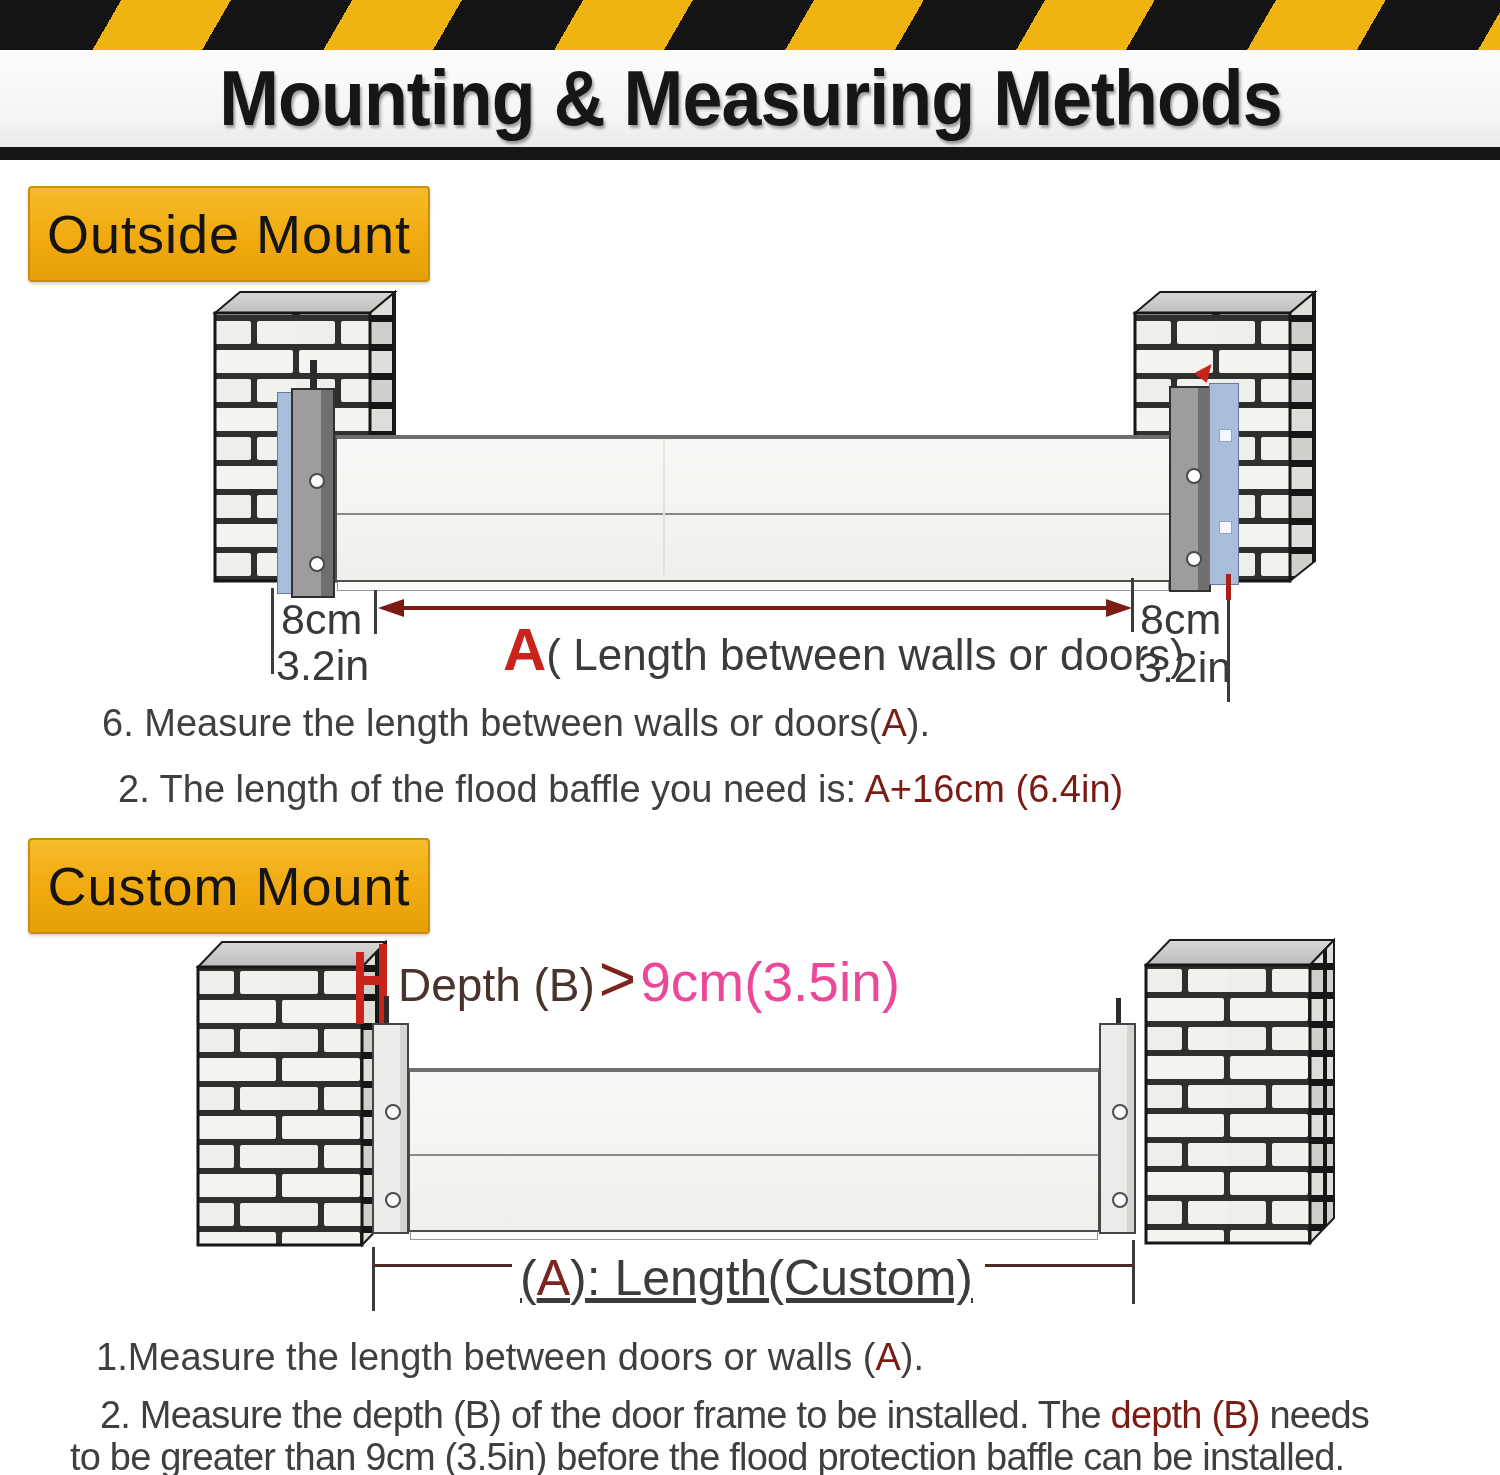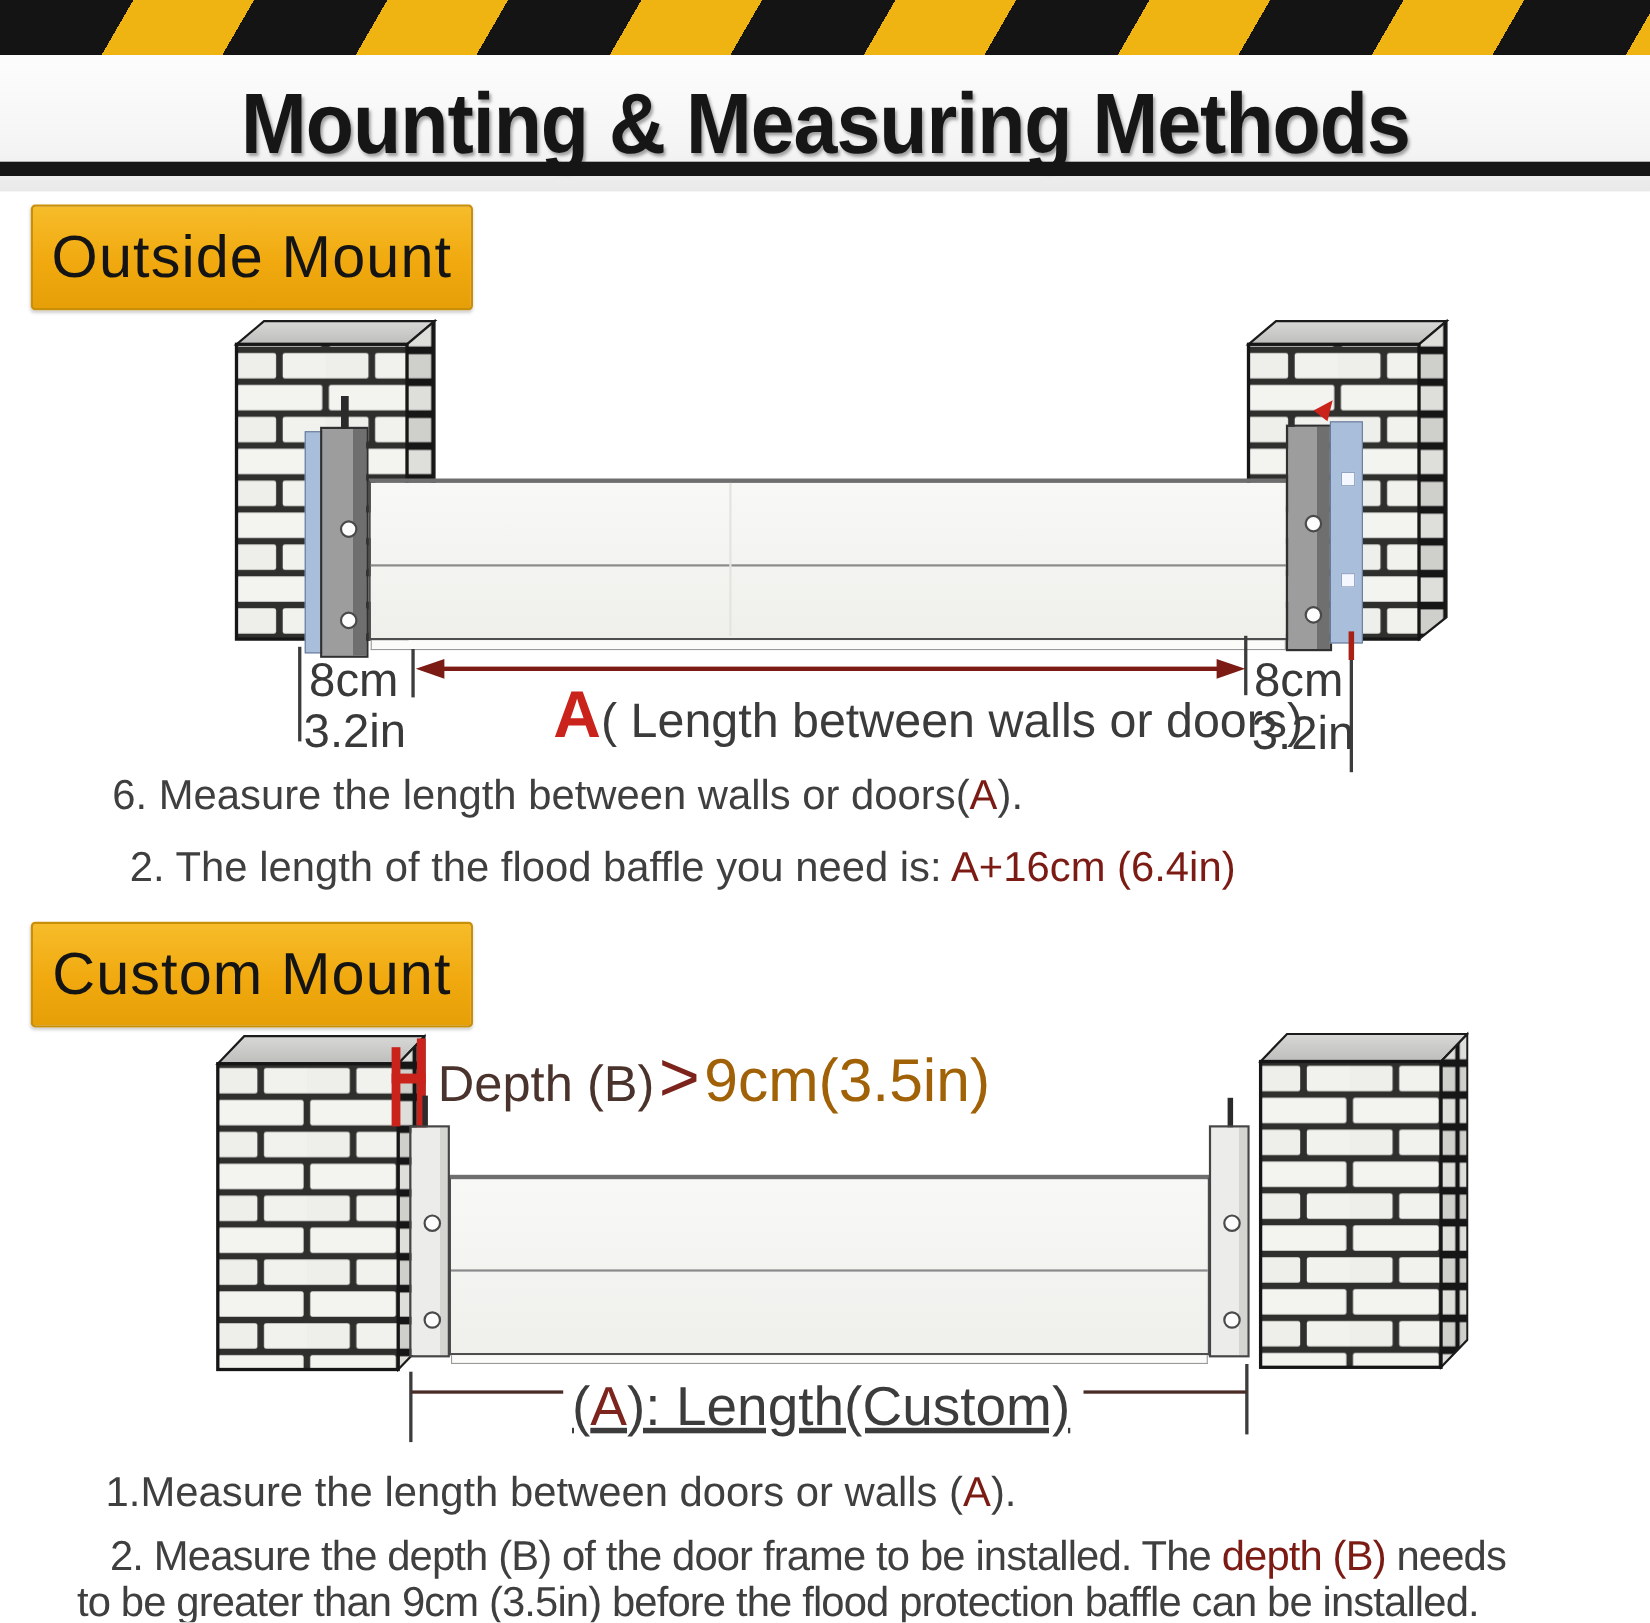--- a/index.html
+++ b/index.html
@@ -3,21 +3,21 @@
 <meta charset="utf-8">
 <style>
   html,body{margin:0;padding:0;background:#ffffff;}
   .page{position:relative;width:1500px;height:1475px;background:#fff;overflow:hidden;
         font-family:"Liberation Sans",sans-serif;color:var(--ink,#3c3c3c);}
   .abs{position:absolute;}
 
   
   .hazard-band{left:0;top:0;width:1500px;height:50px;
     background:repeating-linear-gradient(120deg,#141414 0 105px,var(--hazard-yellow) 105px 200px);}
-  .title-bar{left:0;top:50px;width:1500px;height:124px;
+  .title-bar{left:0;top:50px;width:1500px;height:97px;
     background:linear-gradient(180deg,#fdfdfd 0%,#f4f4f4 70%,#e9e9e9 100%);
     display:flex;align-items:center;justify-content:center;}
   .title-bar h1{margin:0;font-size:78px;font-weight:bold;letter-spacing:-1px;color:#161616;
     transform:scaleX(.92);text-shadow:2px 3px 3px rgba(0,0,0,.35);}
   .black-bar{left:0;top:147px;width:1500px;height:13px;background:#151515;}
 
   
   .badge{width:398px;height:92px;border-radius:4px;
     background:linear-gradient(180deg,#f6bc2a,var(--badge-yellow) 55%,#e79f08);
     border:2px solid var(--badge-border);display:flex;align-items:center;justify-content:center;
@@ -61,21 +61,21 @@
 
   
   .dim-label{font-size:43px;color:#393939;line-height:1;}
   .span-label{display:flex;align-items:baseline;}
   .big-a{font-size:60px;font-weight:bold;color:var(--bright-red);line-height:1;}
   .span-text{font-size:44px;color:#3b3b3b;line-height:1;}
 
   .depth-label{display:flex;align-items:baseline;}
   .depth-word{font-size:46px;color:#4a332c;}
   .depth-gt{font-size:64px;color:#7c241c;line-height:.8;margin:0 4px;}
-  .depth-val{font-size:55px;color:#a16207;}
+  .depth-val{font-size:55px;color:#ec4899;}
 
   .inner-span{font-size:50px;line-height:1;}
   .inner-span .a{color:#7c241d;}
 
   .step{font-size:38px;line-height:1.25;color:#3f3f3f;white-space:nowrap;}
   .step .hl{color:var(--dark-red);}
   .tight{letter-spacing:-0.8px;}
 </style>
 </head>
 <body>

